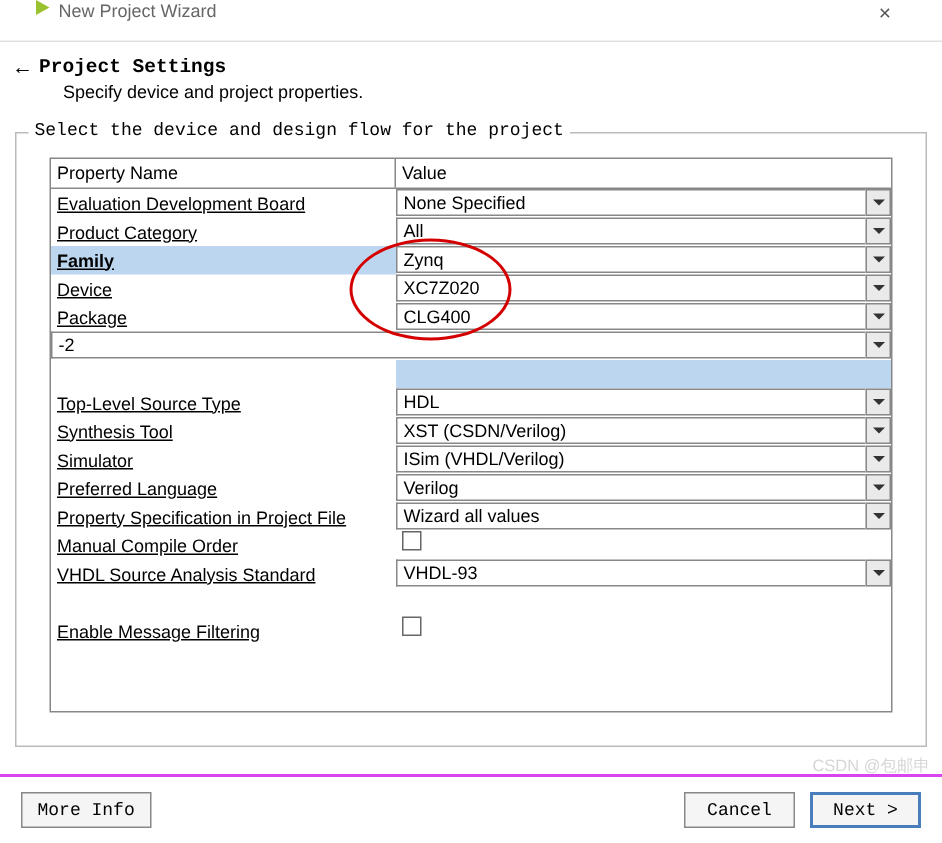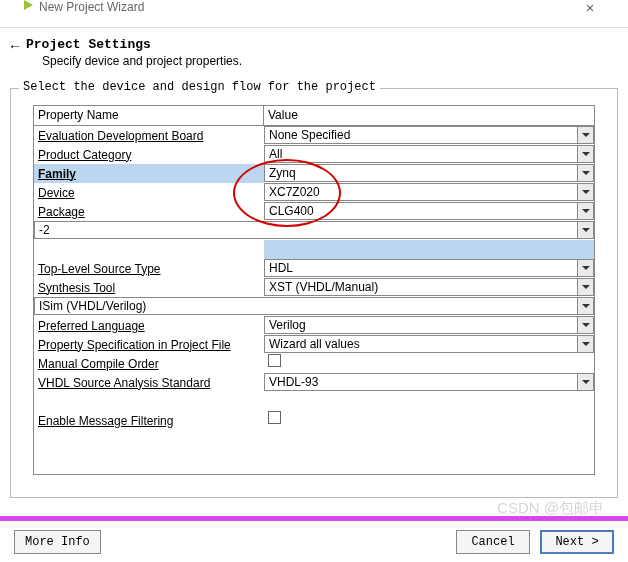--- a/index.html
+++ b/index.html
@@ -37,26 +37,26 @@
 
   .row.sel .cell-l { background: #bcd6ef; font-weight: bold; }
   .row.filler .cell-r { background: #bcd6ef; }
   .row.spacer .cell-r { background: #fff; }
 
   .chk { width: 13px; height: 13px; border: 1px solid #666; margin-left: 4px; background: #fff; }
 
   .circle-annot { position: absolute; border: 2px solid #d40000; border-radius: 50%; pointer-events: none; z-index: 5; }
 
   
-  .footer { position: absolute; left: 0; right: 0; bottom: 0; height: 46px; border-top: 5px solid #d946ef; display: flex; align-items: center; padding: 0 14px; gap: 10px; }
+  .footer { position: absolute; left: 0; right: 0; bottom: 0; height: 46px; border-top: 2px solid #d946ef; display: flex; align-items: center; padding: 0 14px; gap: 10px; }
   .btn { height: 24px; min-width: 74px; border: 1px solid #888; background: #f5f5f5; display: flex; align-items: center; justify-content: center; padding: 0 10px; cursor: pointer; font-family: "Courier New", monospace; font-size: 12px; }
   .btn.default { border: 2px solid #4a7dbb; }
   .footer .spacer { flex: 1; }
 
-  .watermark { position: absolute; right: 24px; bottom: 44px; color: #bbb; font-size: 15px; opacity: .6; pointer-events: none; }
+  .watermark { position: absolute; right: 8px; bottom: 44px; color: #bbb; font-size: 11px; opacity: .6; pointer-events: none; }
 </style>
 </head>
 <body>
 
 <div class="titlebar">
   <div class="title-icon"></div>
   <div class="title-text">New Project Wizard</div>
   <div class="title-x">×</div>
 </div>
 
@@ -125,25 +125,26 @@
         <div class="row">
           <div class="cell-l">Top-Level Source Type</div>
           <div class="cell-r">
             <div class="val-text">HDL</div>
             <div class="dd-btn"></div>
           </div>
         </div>
         <div class="row">
           <div class="cell-l">Synthesis Tool</div>
           <div class="cell-r">
-            <div class="val-text">XST (VHDL/Manual)</div>
+            <div class="val-text">XST (CSDN/Verilog)</div>
             <div class="dd-btn"></div>
           </div>
         </div>
         <div class="row">
+          <div class="cell-l">Simulator</div>
           <div class="cell-r">
             <div class="val-text">ISim (VHDL/Verilog)</div>
             <div class="dd-btn"></div>
           </div>
         </div>
         <div class="row">
           <div class="cell-l">Preferred Language</div>
           <div class="cell-r">
             <div class="val-text">Verilog</div>
             <div class="dd-btn"></div>

